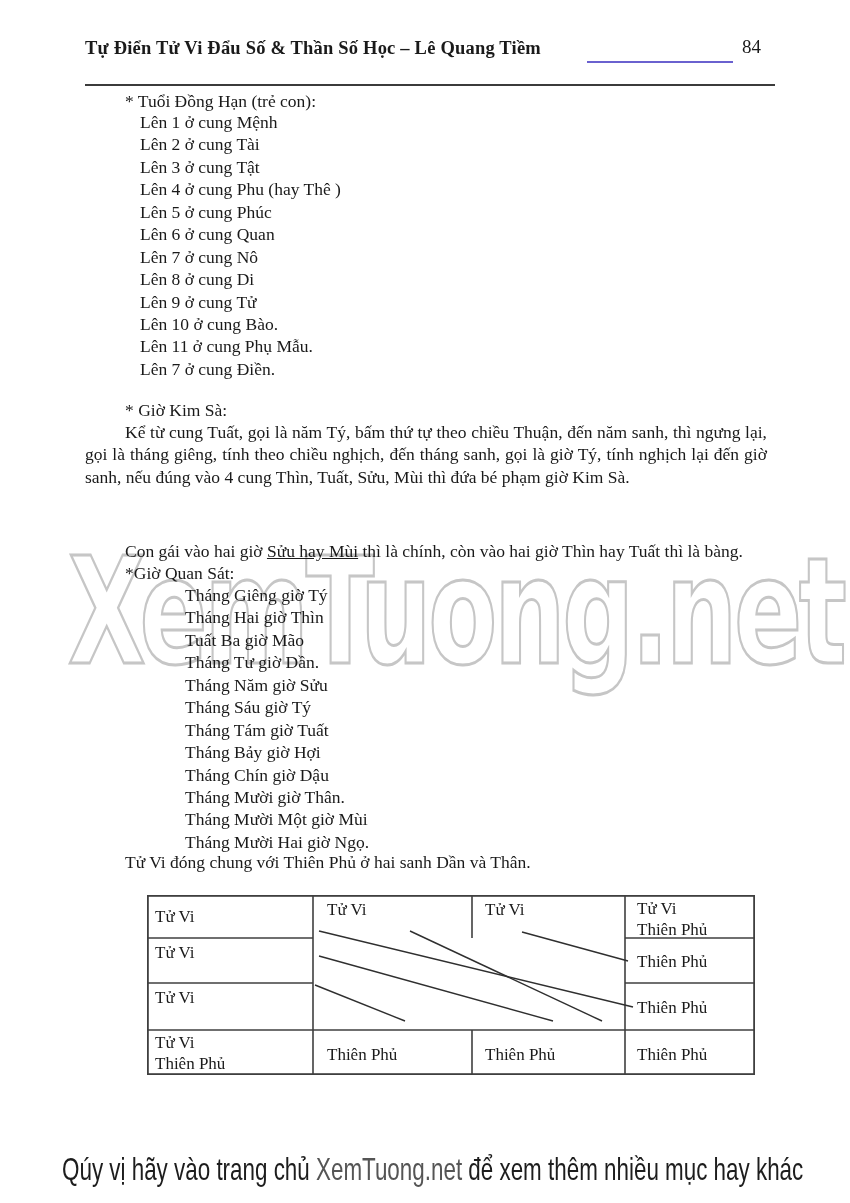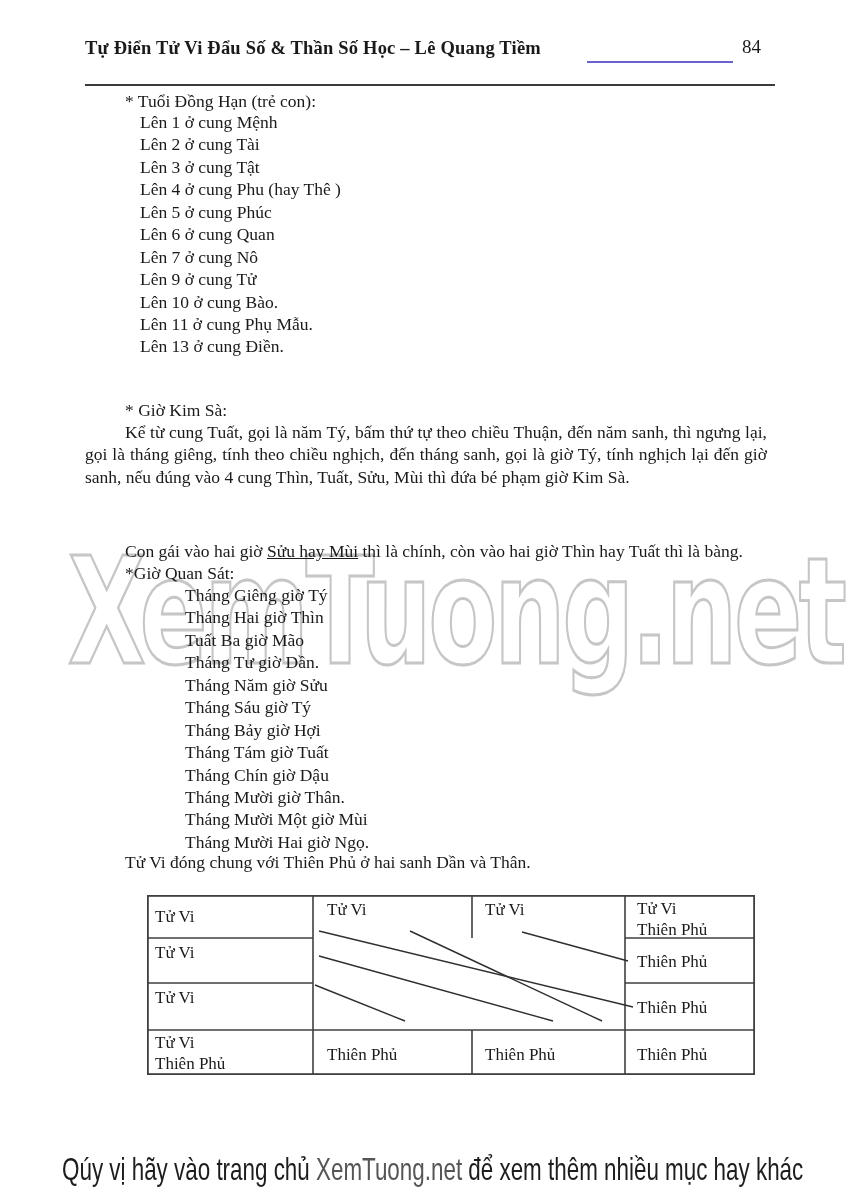--- a/index.html
+++ b/index.html
@@ -56,40 +56,41 @@
 
   <div class="abs h-item" style="left:125px;top:90px;">* Tuổi Đồng Hạn (trẻ con):</div>
   <div class="abs list" style="left:140px;top:111px;">
     <div>Lên 1 ở cung Mệnh</div>
     <div>Lên 2 ở cung Tài</div>
     <div>Lên 3 ở cung Tật</div>
     <div>Lên 4 ở cung Phu (hay Thê )</div>
     <div>Lên 5 ở cung Phúc</div>
     <div>Lên 6 ở cung Quan</div>
     <div>Lên 7 ở cung Nô</div>
+    <div>Lên 8 ở cung Di</div>
     <div>Lên 9 ở cung Tử</div>
     <div>Lên 10 ở cung Bào.</div>
     <div>Lên 11 ở cung Phụ Mẫu.</div>
-    <div>Lên 13 ở cung Điền.</div>
+    <div>Lên 7 ở cung Điền.</div>
   </div>
 
   <div class="abs h-item" style="left:125px;top:399px;text-align:center;">* Giờ Kim Sà:</div>
   <div class="abs para" style="left:85px;top:421px;">Kể từ cung Tuất, gọi là năm Tý, bấm thứ tự theo chiều Thuận, đến năm sanh, thì ngưng lại, gọi là tháng giêng, tính theo chiều nghịch, đến tháng sanh, gọi là giờ Tý, tính nghịch lại đến giờ sanh, nếu đúng vào 4 cung Thìn, Tuất, Sửu, Mùi thì đứa bé phạm giờ Kim Sà.</div>
   <div class="abs oneline" style="left:85px;top:540px;text-indent:40px;"><span>Con gái vào hai giờ </span><span class="u-seg">Sửu hay Mùi</span><span> thì là chính, còn vào hai giờ Thìn hay Tuất thì là bàng.</span></div>
 
   <div class="abs h-item" style="left:125px;top:562px;">*Giờ Quan Sát:</div>
   <div class="abs list" style="left:185px;top:584px;">
     <div>Tháng Giêng giờ Tý</div>
     <div>Tháng Hai giờ Thìn</div>
     <div>Tuất Ba giờ Mão</div>
     <div>Tháng Tư giờ Dần.</div>
     <div>Tháng Năm giờ Sửu</div>
     <div>Tháng Sáu giờ Tý</div>
+    <div>Tháng Tám giờ Tuất</div>
     <div>Tháng Bảy giờ Hợi</div>
-    <div>Tháng Tám giờ Tuất</div>
     <div>Tháng Chín giờ Dậu</div>
     <div>Tháng Mười giờ Thân.</div>
     <div>Tháng Mười Một giờ Mùi</div>
     <div>Tháng Mười Hai giờ Ngọ.</div>
   </div>
 
   <div class="abs oneline" style="left:125px;top:851px;">Tử Vi đóng chung với Thiên Phủ ở hai sanh Dần và Thân.</div>
 
   <div class="abs tbl">
     <svg width="608" height="180" viewBox="0 0 608 180">

